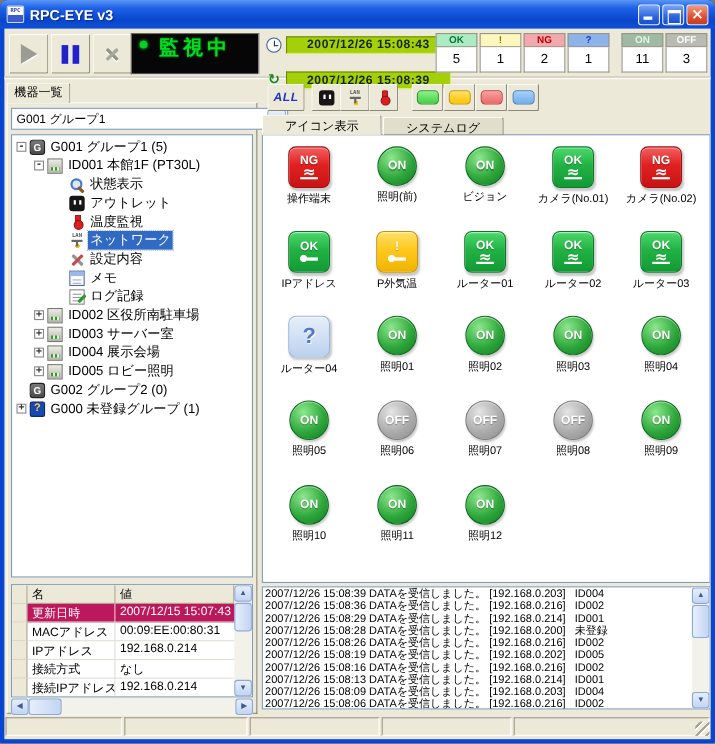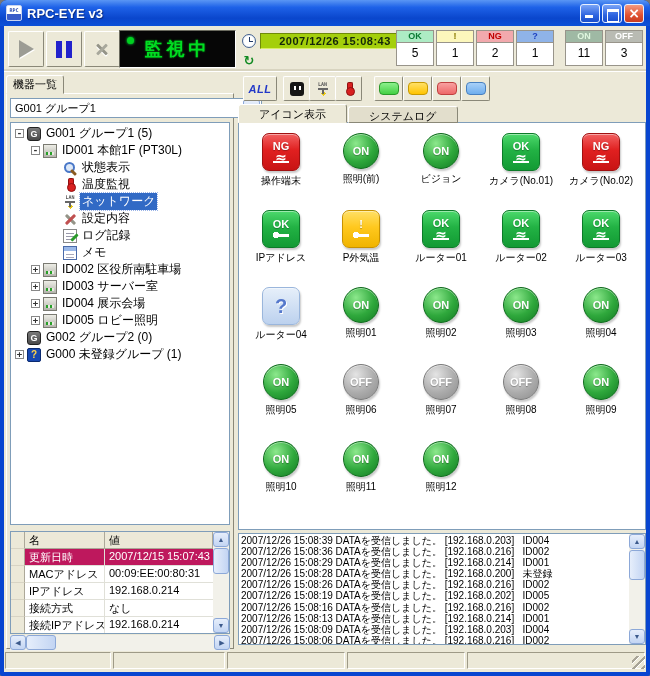--- a/index.html
+++ b/index.html
@@ -23,25 +23,25 @@
   .client{position:absolute;left:4px;top:26px;width:642px;height:646px;background:#ECE9D8}
   
   .toolbar{position:absolute;left:0;top:0;width:642px;height:46px;border-bottom:1px solid #fff;box-shadow:inset 0 -2px 0 #D8D4C0}
   .tbtn{position:absolute;top:5px;width:36px;height:36px;background:#ECE9D8;border:1px solid;border-color:#FFFFFF #8A8878 #8A8878 #FFFFFF;border-radius:2px;display:flex;align-items:center;justify-content:center}
   .play-shape{width:0;height:0;border-top:9px solid transparent;border-bottom:9px solid transparent;border-left:15px solid #9C9C94;filter:drop-shadow(1px 1px 0 #fff)}
   .pause-shape{display:flex;gap:4px}
   .pause-shape i{display:block;width:6px;height:17px;background:#2222CC}
   .tools-shape{position:relative;width:18px;height:18px}
   .tools-shape::before{content:"";position:absolute;left:2px;top:8px;width:14px;height:3px;background:#949488;transform:rotate(45deg);border-radius:1px;box-shadow:1px 1px 0 #fff}
   .tools-shape::after{content:"";position:absolute;left:2px;top:8px;width:14px;height:3px;background:#A8A89C;transform:rotate(-45deg);border-radius:1px}
-  .lcd{position:absolute;left:115px;top:4px;width:117px;height:38px;background:#060606;border:1px solid;border-color:#6A6A5E #FFFFFF #FFFFFF #6A6A5E;display:flex;align-items:center;justify-content:center}
+  .lcd{position:absolute;left:115px;top:4px;width:117px;height:38px;background:#060606;border:1px solid;border-color:#6A6A5E #FFFFFF #FFFFFF #6A6A5E;display:flex;align-items:flex-start;justify-content:center}
   .lcd-dot{position:absolute;left:7px;top:6px;width:7px;height:7px;border-radius:50%;background:#00D020;box-shadow:0 0 3px #00FF40}
   .lcd-text{color:#00DD22;font-size:18px;font-weight:bold;letter-spacing:4px;text-shadow:0 0 2px #00A010}
   .timegrp{position:absolute;left:238px;top:6px}
-  .trowt{display:flex;align-items:center;gap:4px;height:17px;margin-bottom:3px}
+  .trowt{display:flex;align-items:center;gap:4px;height:17px;margin-bottom:15px}
   .clock-icon{width:14px;height:14px;border-radius:50%;border:1px solid #44618F;background:radial-gradient(circle at 50% 50%,#FFFFFF 55%,#C8D8EE);position:relative;flex:none}
   .clock-icon::before{content:"";position:absolute;left:6px;top:2px;width:1px;height:5px;background:#223A66}
   .clock-icon::after{content:"";position:absolute;left:6px;top:6px;width:4px;height:1px;background:#223A66}
   .refresh-icon{width:14px;height:14px;color:#118A22;font:bold 13px/14px "DejaVu Sans",sans-serif;text-align:center;flex:none}
   .timebox{width:150px;height:16px;background:#A4CF0B;border:1px solid;border-color:#6F8A08 #D8EE66 #D8EE66 #6F8A08;color:#14260A;font:bold 11px/14px "Liberation Sans",sans-serif;text-align:center;letter-spacing:.5px}
   .counters{position:absolute;right:3px;top:4px;display:flex;gap:2px}
   .counter{width:38px}
   .counter[data-type="on"]{margin-left:9px}
   .chead{height:13px;border:1px solid #98948A;font:bold 9px/11px "Liberation Sans",sans-serif;text-align:center}
   .cval{height:23px;background:#fff;border:1px solid #98948A;border-top:none;font:12px/21px "Liberation Sans",sans-serif;text-align:center;color:#000}
@@ -177,20 +177,21 @@
         <span class="lcd-text">監視中</span>
       </div>
 
       <div class="timegrp">
         <div class="trowt">
           <span class="clock-icon"></span>
           <span class="timebox">2007/12/26 15:08:43</span>
         </div>
         <div class="trowt">
           <span class="refresh-icon">↻</span>
+          <span class="timebox">2007/12/26 15:08:39</span>
         </div>
       </div>
 
       <div class="counters">
           <div class="counter" data-type="ok">
     <div class="chead">OK</div>
     <div class="cval">5</div>
   </div>
           <div class="counter" data-type="warn">
     <div class="chead">!</div>
@@ -234,42 +235,47 @@
     <span class="ticon" data-icon="device-icon"></span>
     <span class="tlabel">ID001 本館1F (PT30L)</span>
   </div>
         <div class="trow" data-level="2">
     <span class="expander" data-expand=""></span>
     <span class="ticon" data-icon="magnifier-icon"></span>
     <span class="tlabel">状態表示</span>
   </div>
         <div class="trow" data-level="2">
     <span class="expander" data-expand=""></span>
+    <span class="ticon" data-icon="outlet-icon"></span>
+    <span class="tlabel">アウトレット</span>
+  </div>
+        <div class="trow" data-level="2">
+    <span class="expander" data-expand=""></span>
     <span class="ticon" data-icon="thermometer-icon"></span>
     <span class="tlabel">温度監視</span>
   </div>
         <div class="trow" data-level="2" data-selected="true">
     <span class="expander" data-expand=""></span>
     <span class="ticon" data-icon="lan-icon"></span>
     <span class="tlabel">ネットワーク</span>
   </div>
         <div class="trow" data-level="2">
     <span class="expander" data-expand=""></span>
     <span class="ticon" data-icon="tools-icon"></span>
     <span class="tlabel">設定内容</span>
   </div>
         <div class="trow" data-level="2">
     <span class="expander" data-expand=""></span>
+    <span class="ticon" data-icon="memo-icon"></span>
+    <span class="tlabel">メモ</span>
+  </div>
+        <div class="trow" data-level="2">
+    <span class="expander" data-expand=""></span>
     <span class="ticon" data-icon="log-icon"></span>
     <span class="tlabel">ログ記録</span>
-  </div>
-        <div class="trow" data-level="2">
-    <span class="expander" data-expand=""></span>
-    <span class="ticon" data-icon="memo-icon"></span>
-    <span class="tlabel">メモ</span>
   </div>
         <div class="trow" data-level="1">
     <span class="expander" data-expand="+">+</span>
     <span class="ticon" data-icon="device-icon"></span>
     <span class="tlabel">ID002 区役所南駐車場</span>
   </div>
         <div class="trow" data-level="1">
     <span class="expander" data-expand="+">+</span>
     <span class="ticon" data-icon="device-icon"></span>
     <span class="tlabel">ID003 サーバー室</span>

